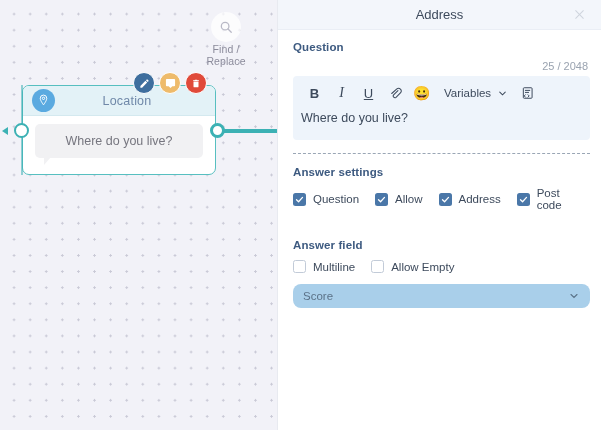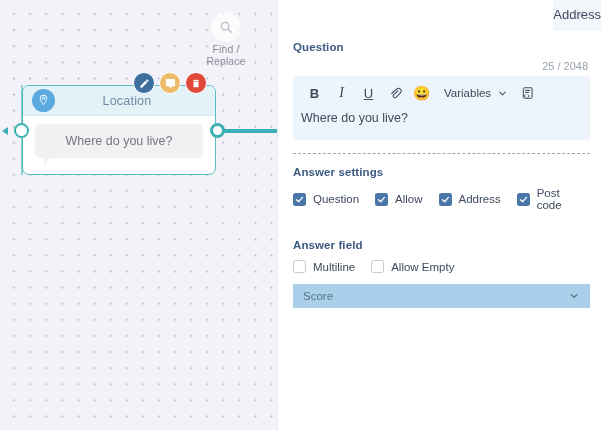--- a/index.html
+++ b/index.html
@@ -115,21 +115,20 @@
   #wire-v {
     position:absolute; left: 20.5px; top: 85px; width: 2px; height: 90px;
     background: #3cb1b4; opacity:.55; z-index: 4;
   }
 
   
   #panel {
     flex: 1; height: 430px; background: #ffffff;
     display: flex; flex-direction: column;
     border-left: 1px solid #e8eaf0;
-    align-items: flex-end;
   }
   #panel-header {
     position: relative; height: 30px;
     background: #f3f6fb;
     display: flex; align-items: center; justify-content: center;
     border-bottom: 1px solid #eaeef5;
     flex: 0 0 30px;
   }
   #panel-title { font-size: 13px; color: #3d4a5c; }
   #panel-close {
@@ -185,21 +184,21 @@
     width: 13px; height: 13px; border-radius: 2.5px; flex: 0 0 13px;
     display: flex; align-items: center; justify-content: center;
   }
   .box.on { background: #4a77a8; }
   .box.off { background: #ffffff; border: 1.3px solid #c2cbd8; }
   .check-item .lbl { font-size: 11.5px; color: #3d4a5c; margin-left: 7px; }
 
   .sub-label { margin-top: 28px; }
 
   #score-select {
-    margin-top: 11px; height: 24px; border-radius: 0;
+    margin-top: 11px; height: 24px; border-radius: 8px;
     background: #a9cfea; display: flex; align-items: center;
     padding: 0 10px; cursor: pointer;
   }
   #score-select .val { flex: 1; font-size: 11.5px; color: #5b7288; }
 </style>
 </head>
 <body>
 
 <div id="app">
 

